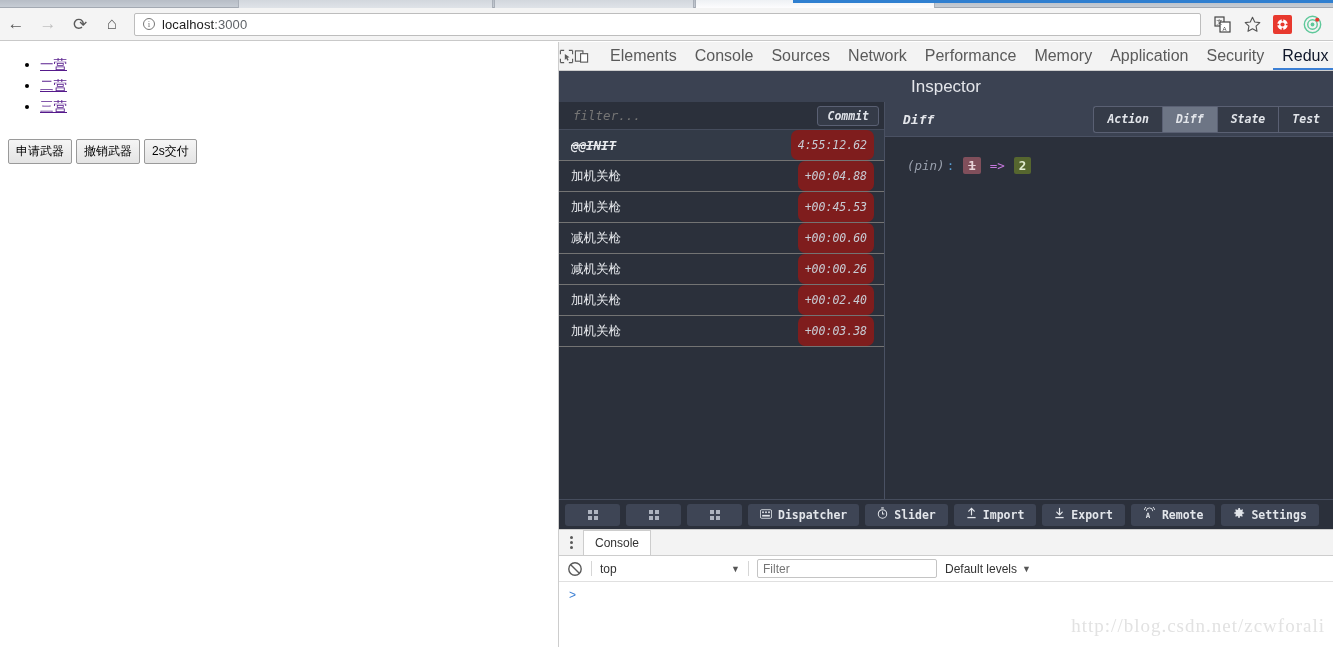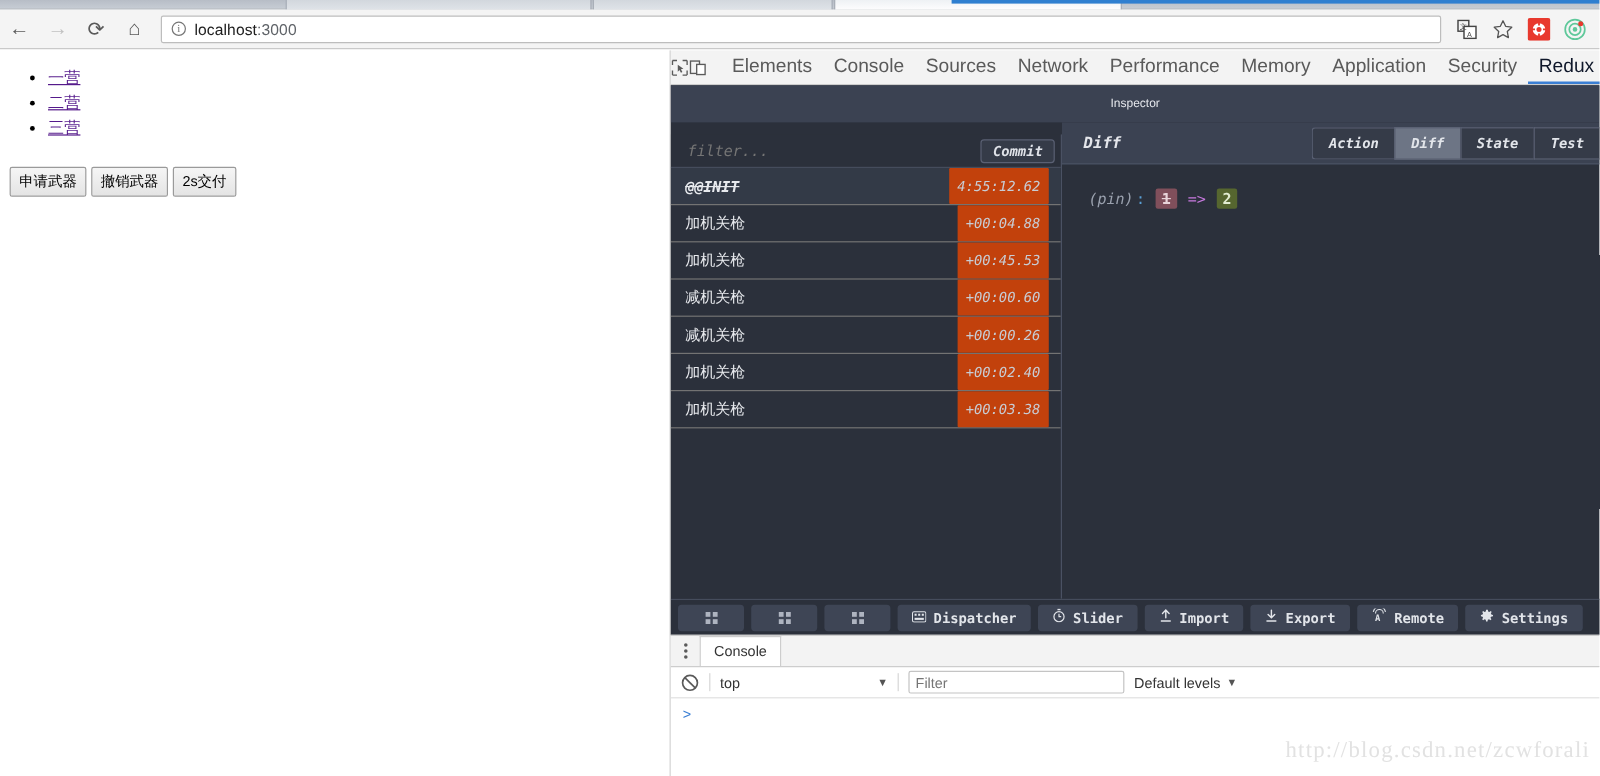--- a/index.html
+++ b/index.html
@@ -101,29 +101,28 @@
 
   
   .redux{
     flex:1 1 auto; background:#2b303b; display:flex; flex-direction:column;
     overflow:hidden; min-height:0;
     font-family:"DejaVu Sans Mono","Liberation Mono",monospace;
   }
   .redux-title{
     height:31px; flex:0 0 auto; background:#3b4252; color:#e4e6eb;
     font-family:"Liberation Sans",sans-serif;
-    font-size:10px; display:flex; align-items:center; justify-content:center;
+    font-size:17px; display:flex; align-items:center; justify-content:center;
   }
   .redux-body{ flex:1 1 auto; display:flex; min-height:0; }
 
   .actions-pane{
     width:326px; flex:0 0 326px; background:#2b303b;
     border-right:1px solid #4a5163; display:flex; flex-direction:column;
     min-height:0;
-    margin-top:10px;
   }
   .filter-row{
     height:28px; flex:0 0 auto; display:flex; align-items:center;
     padding:0 5px 0 12px; border-bottom:1px solid #454c5c;
   }
   .filter-input{
     flex:1; background:transparent; border:none; outline:none;
     color:#9aa1ae; font-style:italic; font-size:12.5px;
     font-family:"DejaVu Sans Mono","Liberation Mono",monospace;
   }
@@ -138,21 +137,21 @@
     height:31px; display:flex; align-items:center; justify-content:space-between;
     padding:0 10px 0 12px; border-bottom:1px solid #737373; cursor:pointer;
   }
   .act-row.sel{ background:#333a47; }
   .act-name{
     color:#e8eaee; font-size:12.5px;
     font-family:"DejaVu Sans Mono","Liberation Mono",monospace;
   }
   .act-row.sel .act-name{ font-style:italic; font-weight:bold; text-decoration:line-through;}
   .act-time{
-    background:#c2410c; color:#c8ccd4; border-radius:1px;
+    background:#7f1d1d; color:#c8ccd4; border-radius:7px;
     font-size:11.5px; font-style:italic; padding:8px 7px;
     font-family:"DejaVu Sans Mono","Liberation Mono",monospace;
   }
 
   .inspect-pane{ flex:1 1 auto; display:flex; flex-direction:column; min-width:0; }
   .inspect-head{
     height:35px; flex:0 0 auto; background:#3b4252;
     display:flex; align-items:center; padding:0 0 0 18px;
     border-bottom:1px solid #4a5163;
   }

